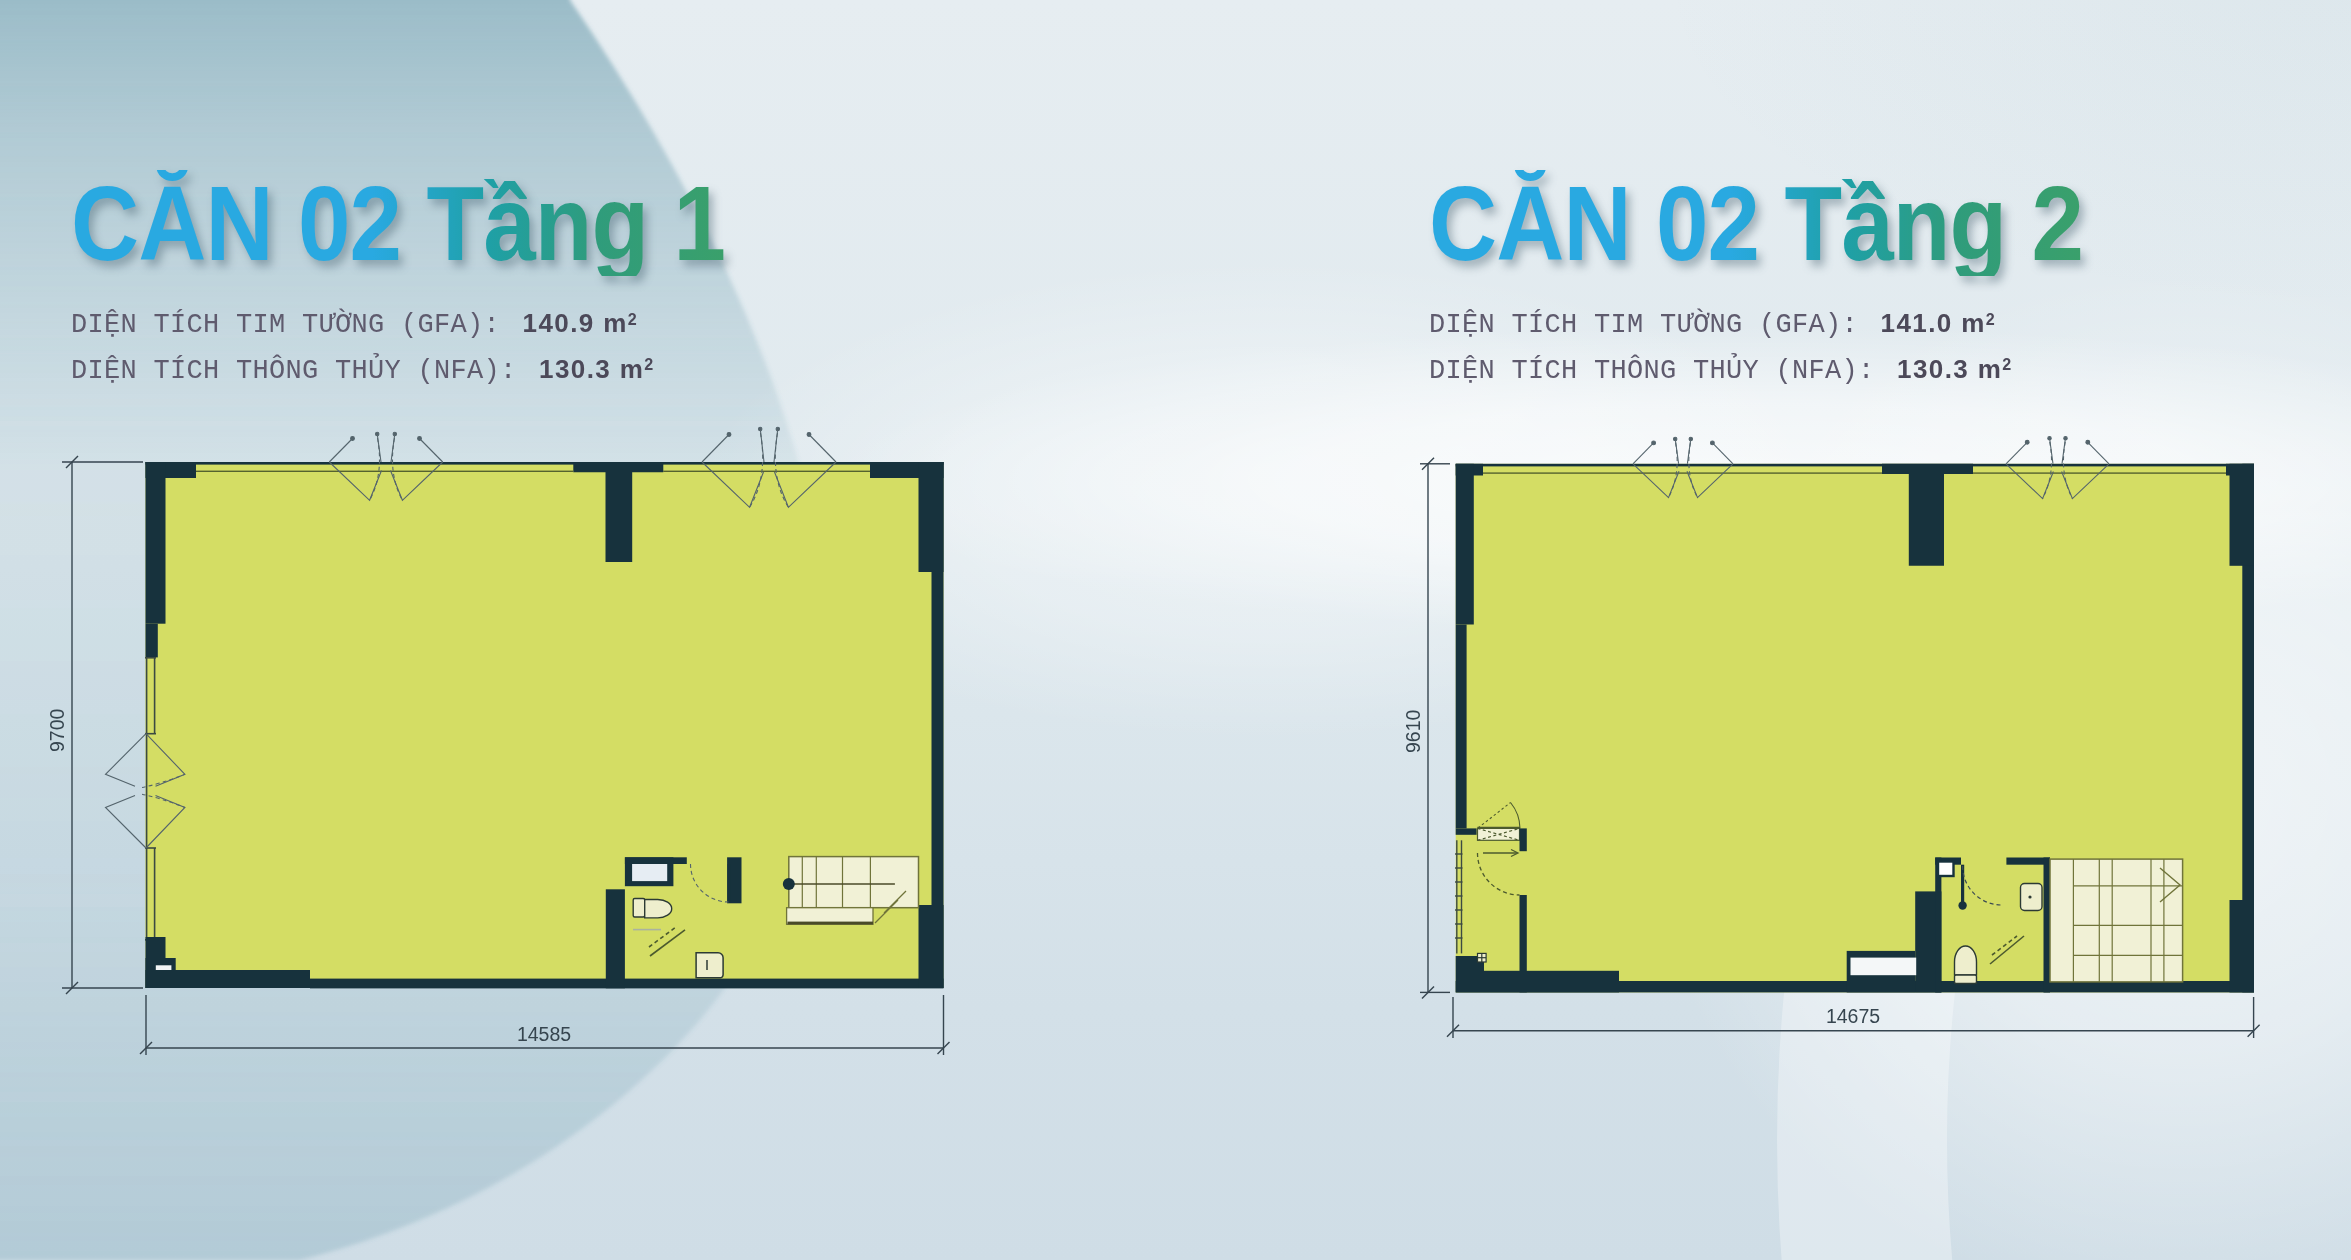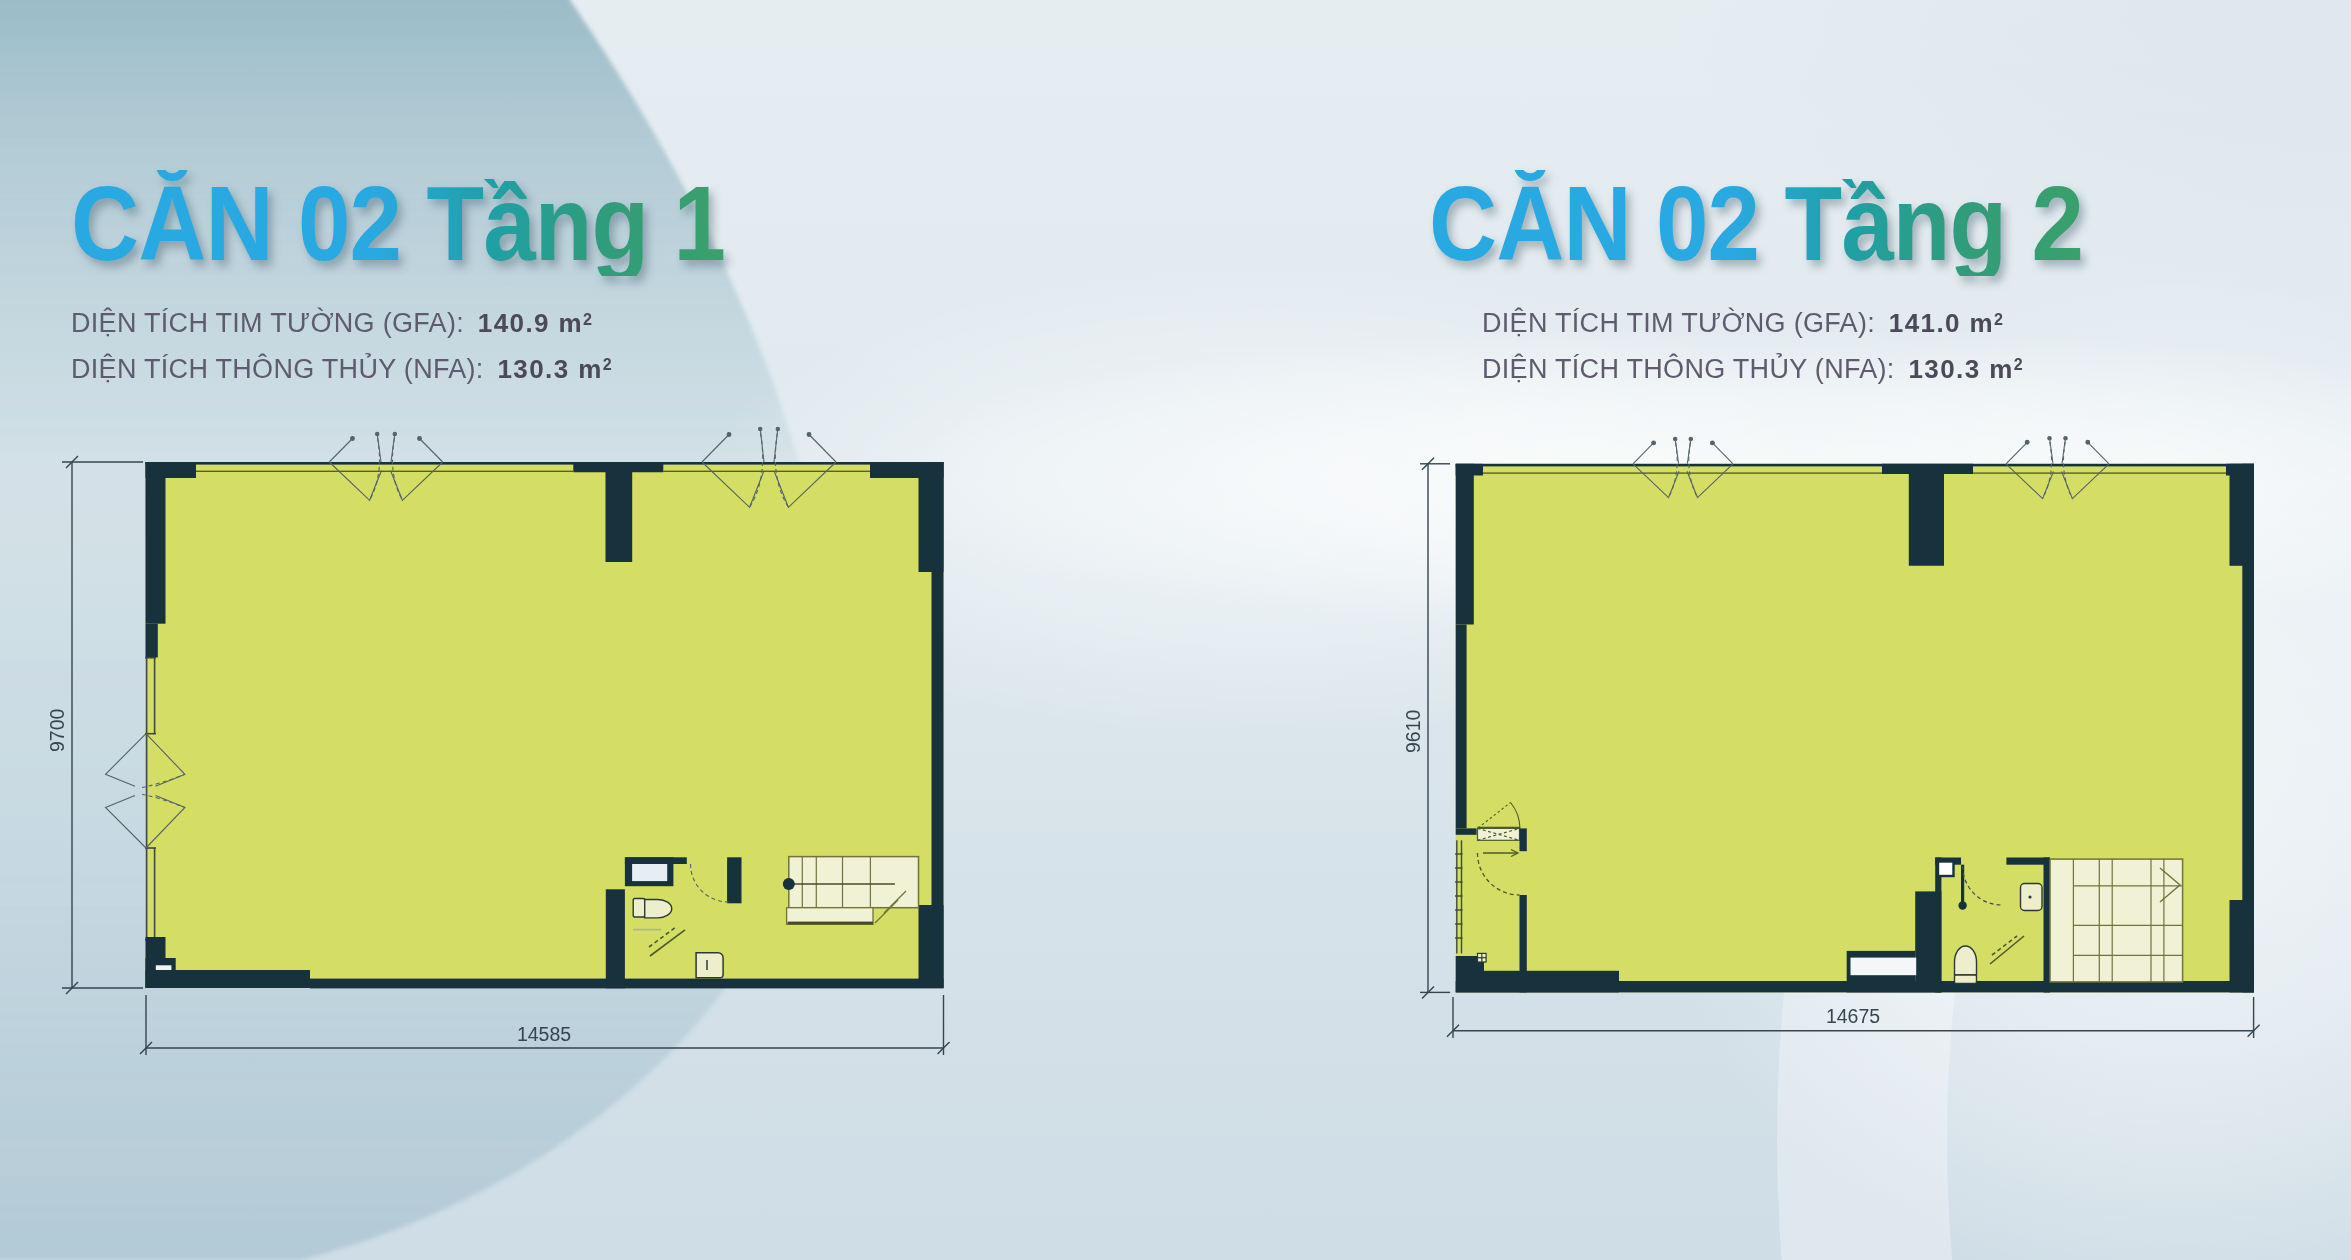--- a/index.html
+++ b/index.html
@@ -6,21 +6,21 @@
   body{width:2351px;height:1260px;overflow:hidden;position:relative;font-family:"Liberation Sans",sans-serif;}
   #stage{position:absolute;left:0;top:0;width:2351px;height:1260px;}
   svg{position:absolute;left:0;top:0;}
   .title{position:absolute;font-weight:bold;font-size:106px;line-height:1;letter-spacing:-1px;white-space:nowrap;
     transform-origin:left top;transform:scaleX(0.890);
     background:linear-gradient(90deg,#29a9e1 0%,#29a9e1 46%,#1fa0a6 64%,#2f9c7c 80%,#3aa06b 100%);
     -webkit-background-clip:text;background-clip:text;color:transparent;
     filter:drop-shadow(5px 6px 5px rgba(50,80,95,0.38));}
   .subs{position:absolute;white-space:nowrap;}
   .subs .row{height:45.7px;}
-  .lab{font-size:27px;color:#5f5b6e;letter-spacing:0.3px;}
+  .lab{font-size:27px;color:#5f5b6e;letter-spacing:0.3px;font-family:Liberation Mono, monospace;}
   .val{font-size:26px;font-weight:bold;color:#4c4959;letter-spacing:1.4px;padding-left:6px;}
   .val sup{font-size:0.62em;vertical-align:baseline;position:relative;top:-0.45em;}
 </style>
 </head>
 <body>
 <div id="stage">
 <svg width="2351" height="1260" viewBox="0 0 2351 1260">
   <defs>
     <linearGradient id="bg" x1="0" y1="0" x2="0" y2="1">
       <stop offset="0" stop-color="#e6edf1"></stop>
@@ -411,17 +411,17 @@
 
 <div class="title" style="left:71px;top:170px;">CĂN 02 Tầng 1</div>
 
 <div class="title" style="left:1429px;top:170px;">CĂN 02 Tầng 2</div>
 
 <div class="subs" style="left:71px;top:308px;">
   <div class="row"><span class="lab">DIỆN TÍCH TIM TƯỜNG (GFA): </span><span class="val">140.9 m<sup>2</sup></span></div>
   <div class="row"><span class="lab">DIỆN TÍCH THÔNG THỦY (NFA): </span><span class="val">130.3 m<sup>2</sup></span></div>
 </div>
 
-<div class="subs" style="left:1482px;top:308px;">
+<div class="subs" style="left:1429px;top:308px;">
   <div class="row"><span class="lab">DIỆN TÍCH TIM TƯỜNG (GFA): </span><span class="val">141.0 m<sup>2</sup></span></div>
   <div class="row"><span class="lab">DIỆN TÍCH THÔNG THỦY (NFA): </span><span class="val">130.3 m<sup>2</sup></span></div>
 </div>
 </div>
 
 </body></html>

